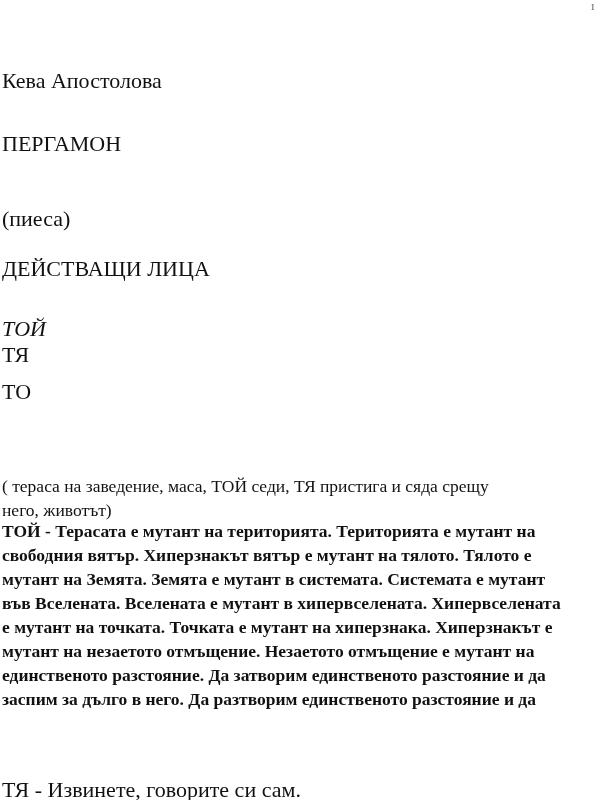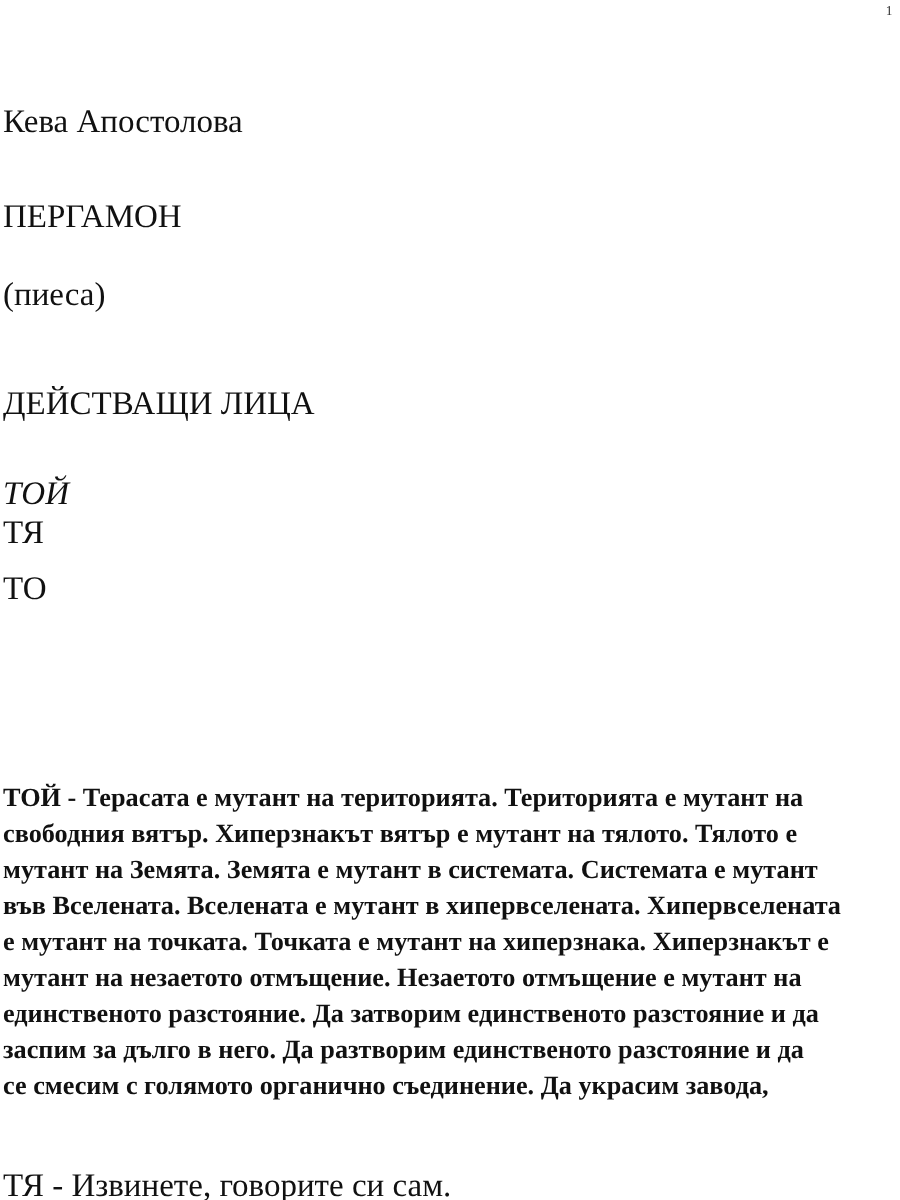--- a/index.html
+++ b/index.html
@@ -51,36 +51,39 @@
 <body>
 
 <div class="page">
 
   <div class="page-number">1</div>
 
   <div class="line" style="top:70px;">Кева Апостолова</div>
 
   <div class="line" style="top:133px;">ПЕРГАМОН</div>
 
-  <div class="line" style="top:185px;">(пиеса)</div>
+  <div class="line" style="top:208px;">(пиеса)</div>
 
   <div class="line" style="top:258px;">ДЕЙСТВАЩИ ЛИЦА</div>
 
   <div class="line" style="top:318px;font-style:italic;">ТОЙ</div>
   <div class="line" style="top:344px;">ТЯ</div>
   <div class="line" style="top:381px;">ТО</div>
 
+  <div class="para" style="top:474px;">
+    <p>( тераса на заведение, маса, ТОЙ седи, ТЯ пристига и сяда срещу</p>
+    <p>него, животът)</p>
+  </div>
 
   <div class="para" style="top:519px;font-weight:bold;">
     <p>ТОЙ - Терасата е мутант на територията. Територията е мутант на</p>
     <p>свободния вятър. Хиперзнакът вятър е мутант на тялото. Тялото е</p>
     <p>мутант на Земята. Земята е мутант в системата. Системата е мутант</p>
     <p>във Вселената. Вселената е мутант в хипервселената. Хипервселената</p>
     <p>е мутант на точката. Точката е мутант на хиперзнака. Хиперзнакът е</p>
     <p>мутант на незаетото отмъщение. Незаетото отмъщение е мутант на</p>
     <p>единственото разстояние. Да затворим единственото разстояние и да</p>
     <p>заспим за дълго в него. Да разтворим единственото разстояние и да</p>
-    <p>се смесим с голямото органично съединение. Да украсим завода,</p>
   </div>
 
   <div class="line" style="top:779px;">ТЯ - Извинете, говорите си сам.</div>
 
 </div>
 
 </body></html>

